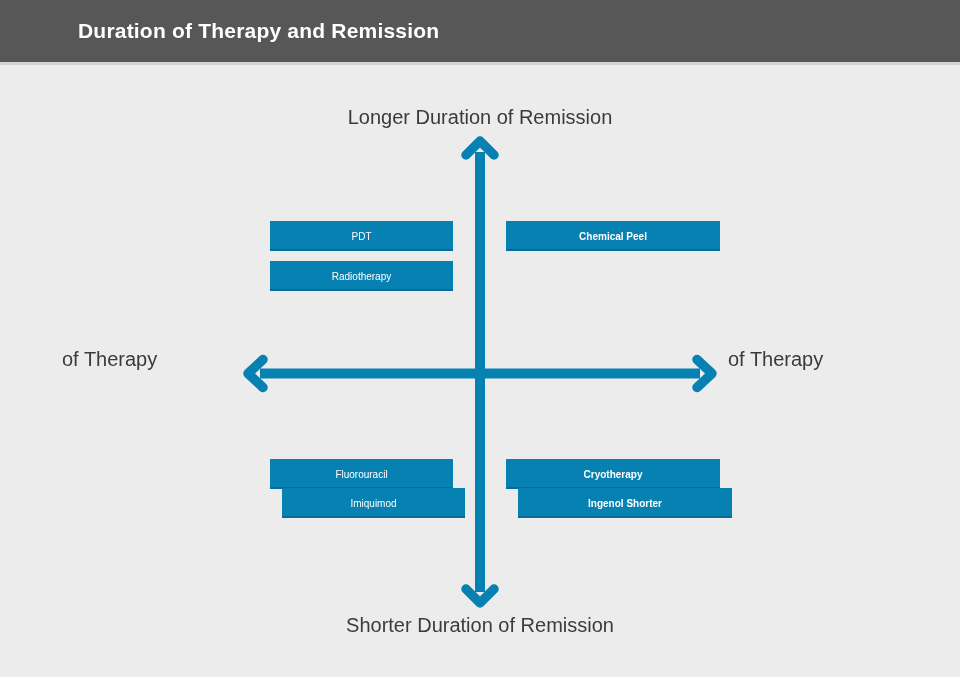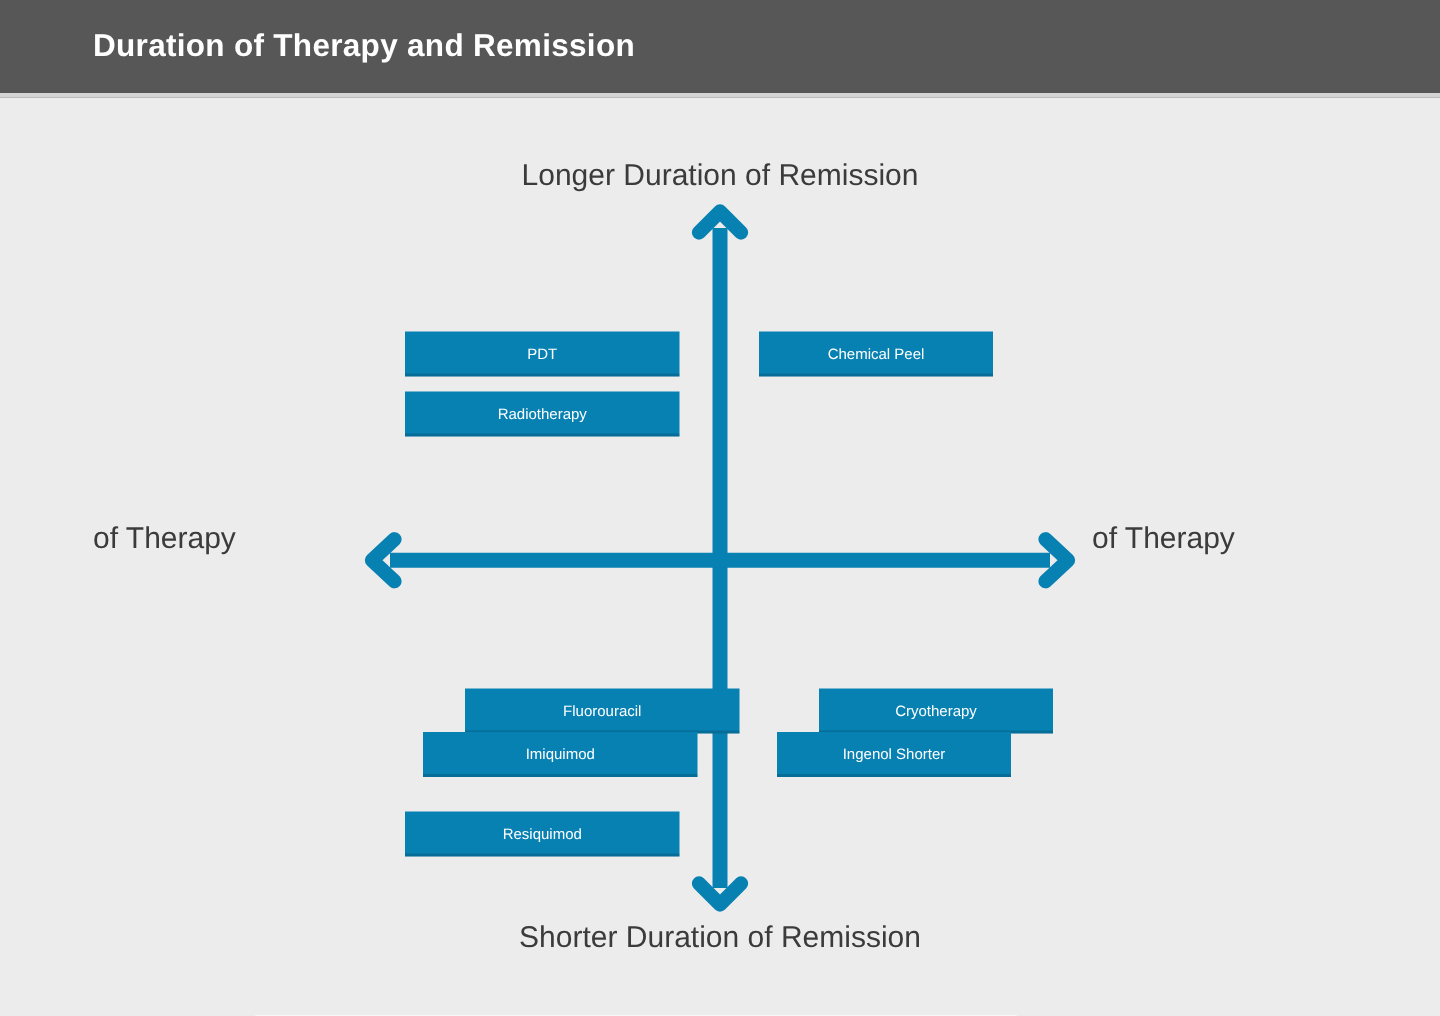--- a/index.html
+++ b/index.html
@@ -25,21 +25,21 @@
   .titlebar {
     position: absolute;
     left: 0; top: 0;
     width: 960px; height: 65px;
     background: var(--header-bg);
     border-bottom: 3px solid var(--divider);
     display: flex;
     align-items: center;
   }
   .titlebar h1 {
-    margin-left: 62px;
+    margin-left: 78px;
     font-size: 21px;
     font-weight: 700;
     letter-spacing: 0.2px;
     color: #ffffff;
   }
   .axes-svg {
     position: absolute;
     left: 0; top: 0;
     width: 960px; height: 677px;
   }
@@ -73,25 +73,25 @@
     color: var(--box-text);
     font-size: 10px;
     font-weight: 400;
     display: flex;
     align-items: center;
     justify-content: center;
     box-shadow: inset 0 -2px 0 rgba(0,0,0,0.15);
     white-space: nowrap;
   }
   .col-l { left: 270px; width: 183px; }
-  .col-r { left: 506px; width: 156px; }
+  .col-r { left: 506px; width: 214px; font-weight: bold; }
   .row-t1 { top: 221px; }
   .row-t2 { top: 261px; }
   .row-b1 { top: 418px; }
-  .row-b2 { top: 459px; margin-left: 40px; }
+  .row-b2 { top: 459px; }
   .row-b3 { top: 488px; margin-left: 12px; }
   .row-b4 { top: 541px; }
 </style>
 </head>
 <body>
 
 <div class="page">
 
   <header class="titlebar">
     <h1>Duration of Therapy and Remission</h1>
@@ -122,18 +122,17 @@
     <div>of Therapy</div>
   </div>
 
   <div class="tbox col-l row-t1">PDT</div>
   <div class="tbox col-l row-t2">Radiotherapy</div>
 
   <div class="tbox col-r row-t1">Chemical Peel</div>
 
   <div class="tbox col-l row-b2">Fluorouracil</div>
   <div class="tbox col-l row-b3">Imiquimod</div>
-  <div class="tbox col-l row-b4">Resiquimod</div>
 
   <div class="tbox col-r row-b2">Cryotherapy</div>
   <div class="tbox col-r row-b3">Ingenol Shorter</div>
 
 </div>
 
 </body></html>

